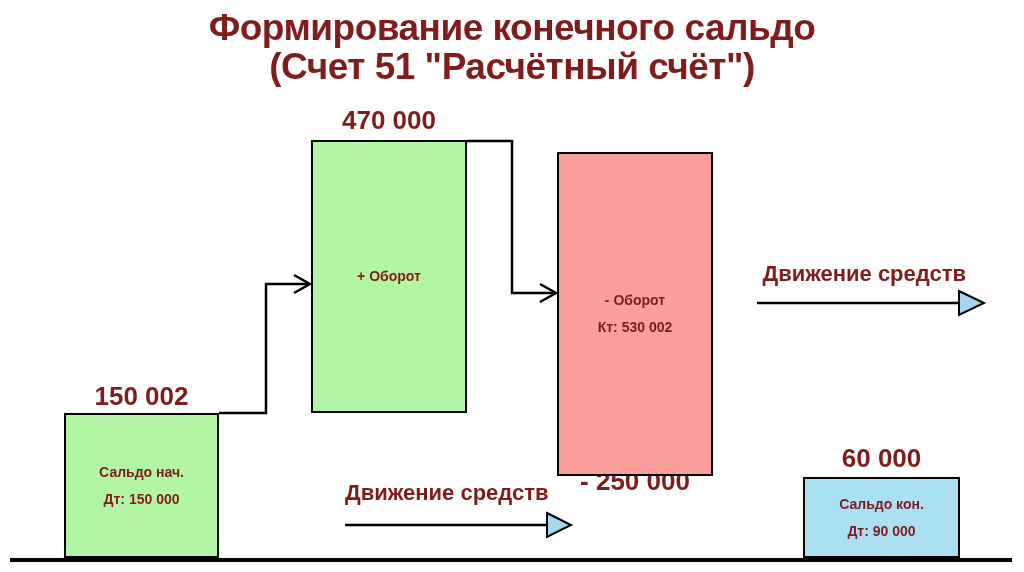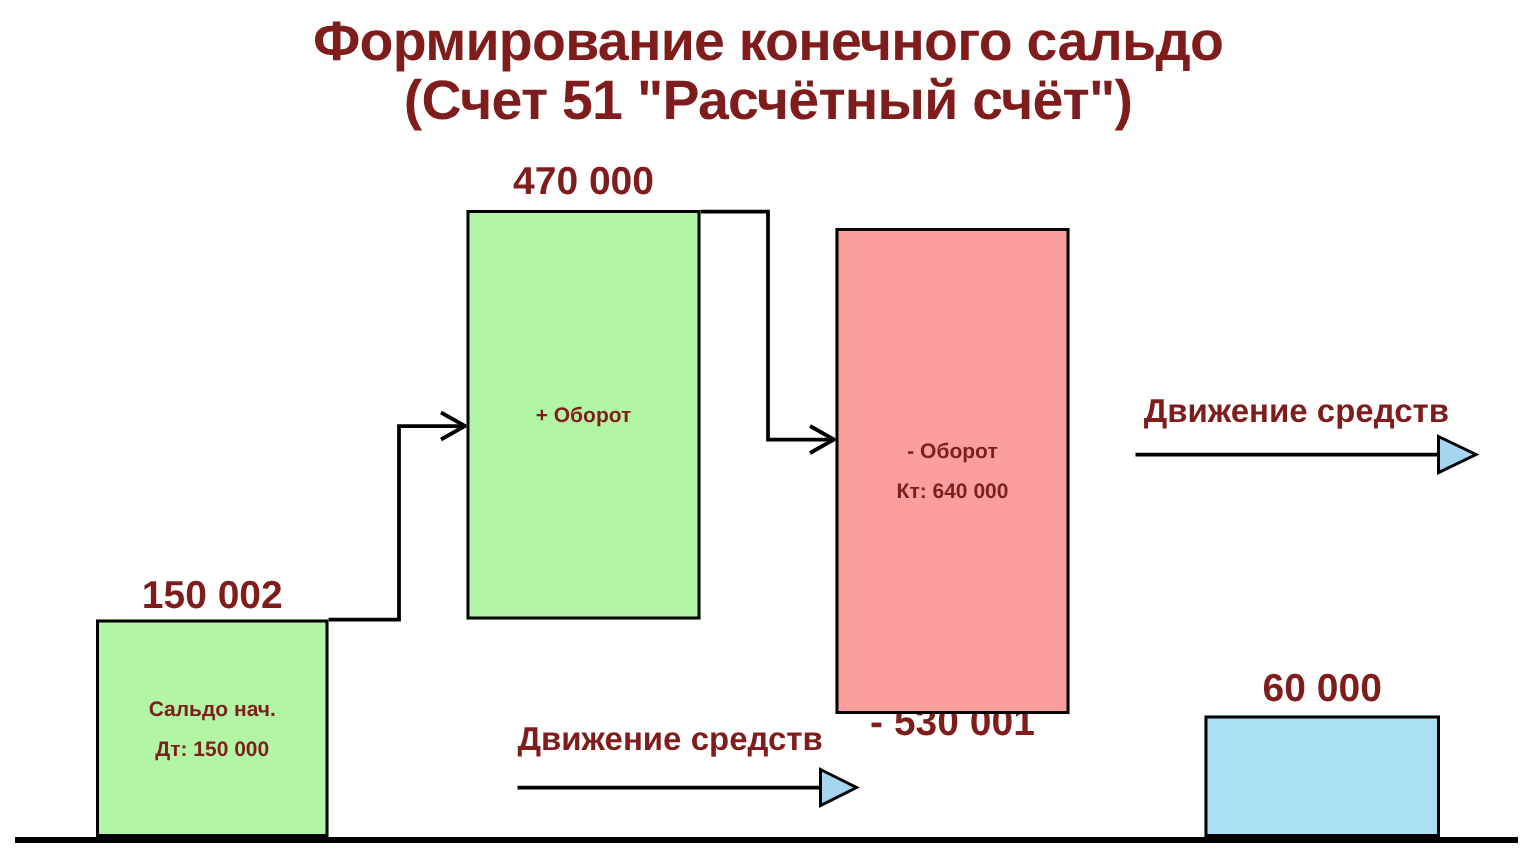--- a/index.html
+++ b/index.html
@@ -91,36 +91,38 @@
     <polygon points="547,513 571,525 547,537" stroke="#000" stroke-width="2" fill="#a5d5ef"></polygon>
 
     <line x1="757" y1="303" x2="960" y2="303" stroke="#000" stroke-width="2.5"></line>
     <polygon points="959,291 984,303 959,315" stroke="#000" stroke-width="2" fill="#a5d5ef"></polygon>
 
     <line x1="10" y1="560" x2="1012" y2="560" stroke="#000" stroke-width="4"></line>
   </svg>
 
   <div class="amount amount-opening">150 002</div>
   <div class="amount amount-debit">470 000</div>
-  <div class="amount amount-credit">- 530 001</div>
+  <div class="amount amount-credit">- 250 000</div>
   <div class="amount amount-closing">60 000</div>
 
   <div class="box box-opening" style="background-color: rgb(178, 245, 164);">
     <div>Сальдо нач.</div>
     <div>Дт: 150 000</div>
   </div>
 
   <div class="box box-debit" style="background-color: rgb(178, 245, 164);">
     <div>+ Оборот</div>
   </div>
 
   <div class="box box-credit" style="background-color: rgb(252, 158, 156); margin-top: 12px;">
     <div>- Оборот</div>
-    <div>Кт: 640 000</div>
+    <div>Кт: 530 002</div>
   </div>
 
   <div class="box box-closing" style="background-color: rgb(171, 224, 242);">
+    <div>Сальдо кон.</div>
+    <div>Дт: 90 000</div>
   </div>
 
   <div class="flow-label flow-label-bottom">Движение средств</div>
   <div class="flow-label flow-label-right">Движение средств</div>
 
 </div>
 
 </body></html>

